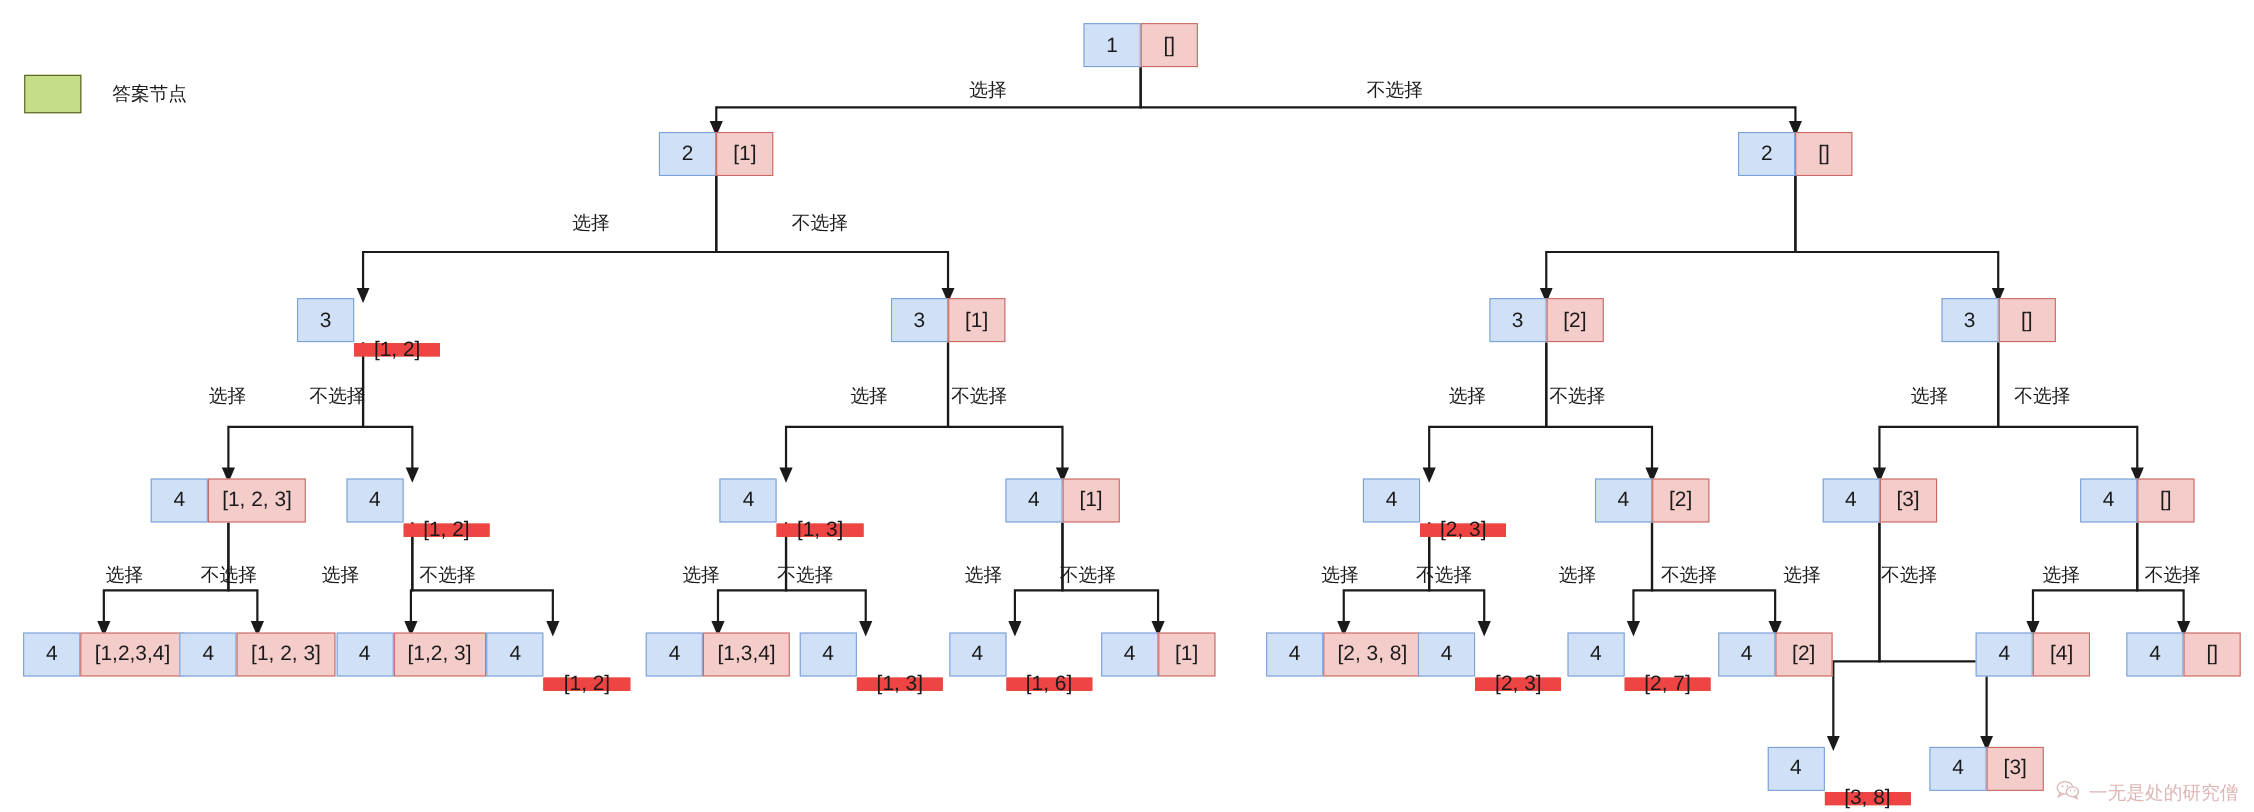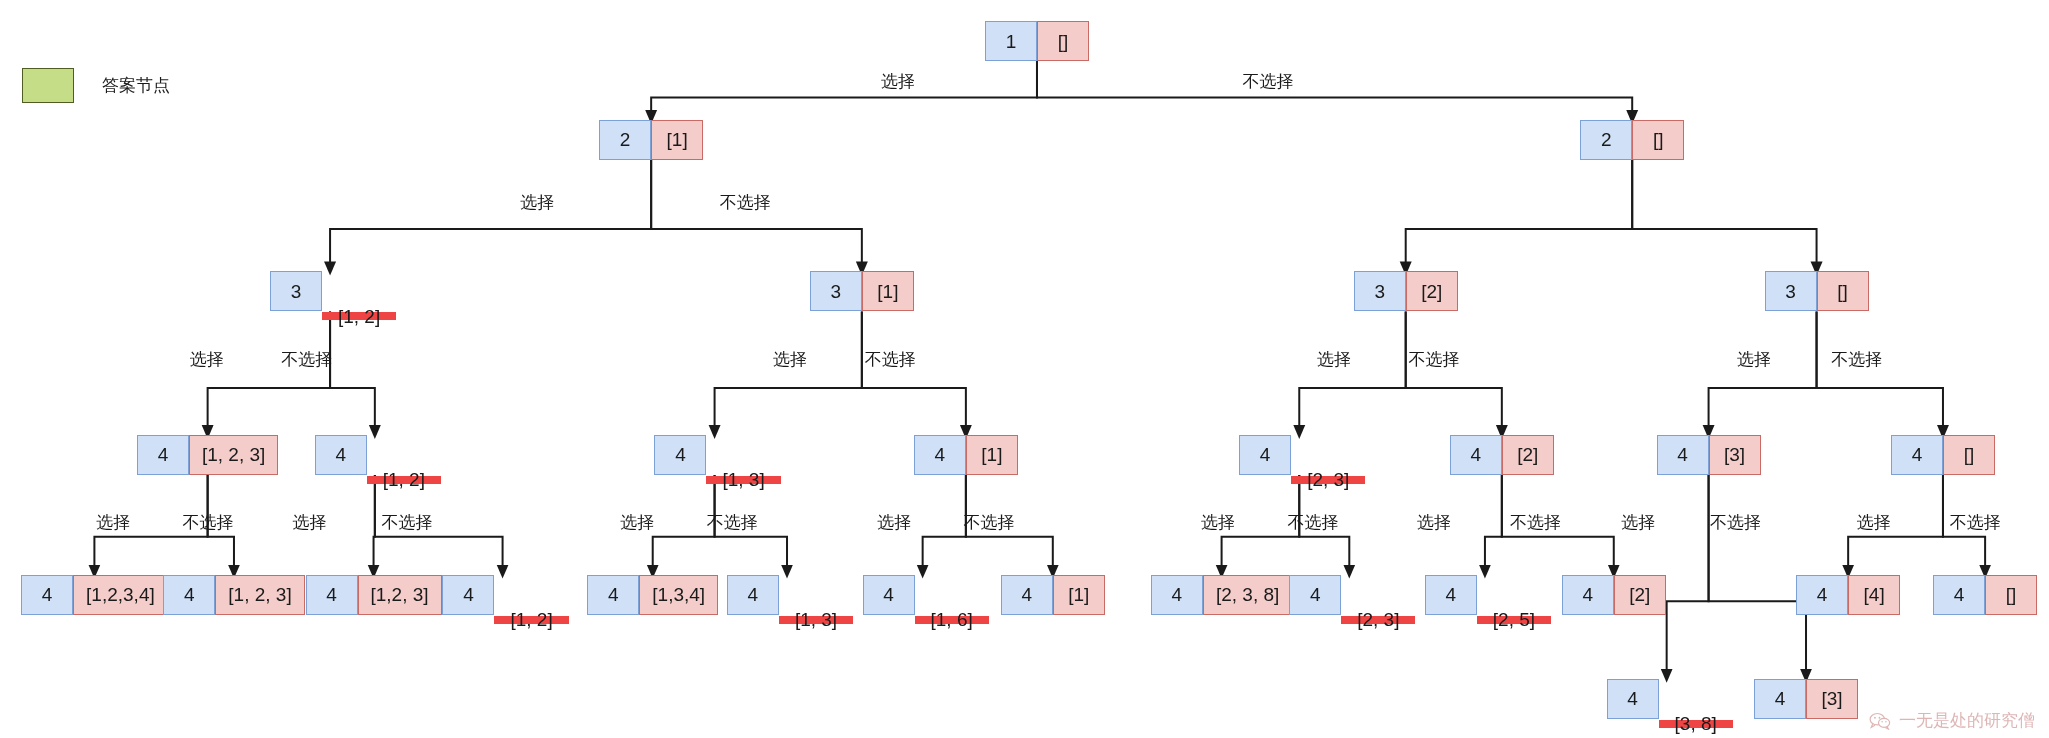--- a/index.html
+++ b/index.html
@@ -16,30 +16,30 @@
     box-sizing:border-box;height:40px;
   }
   .cell{
     display:flex;align-items:center;justify-content:center;
     box-sizing:border-box;font-size:19px;line-height:1;
     white-space:nowrap;
   }
   .cell.idx{background:#cfe0f7;border:1px solid #7ba1d6;width:52px;}
   .cell.path{padding:0 12px;min-width:52px;}
   .cell.path.pink{background:#f4cdcb;border:1px solid #c96a65;}
-  .cell.path.green{background:#c2410c;border:4px solid #ef4444;margin-top:41px;}
+  .cell.path.green{background:#c2410c;border:6px solid #ef4444;margin-top:41px;}
   .elabel{
     position:absolute;font-size:17px;color:#1a1a1a;white-space:nowrap;
     transform:translateX(-50%);
   }
   .legend{position:absolute;left:22px;top:68px;display:flex;align-items:center;gap:28px;}
   .legend-swatch{width:52px;height:35px;background:#c6dd87;border:1px solid #4f5c22;box-sizing:border-box;}
   .legend-label{font-size:17px;}
   .watermark{
-    position:absolute;right:14px;bottom:6px;display:flex;align-items:center;gap:8px;
+    position:absolute;right:14px;bottom:6px;display:flex;align-items:flex-start;gap:8px;
     color:#d9a9a9;font-size:17px;opacity:.85;white-space:nowrap;
   }
   .wechat-icon{width:22px;height:18px;display:block;}
 </style>
 </head>
 <body>
 
 <div id="stage">
 
   <svg id="edges" viewBox="0 0 2049 738">
@@ -178,21 +178,21 @@
       <div class="node" style="left: 1150.92px; top: 574.586px;">
         <div class="cell idx">4</div>
         <div class="cell path pink">[2, 3, 8]</div>
       </div>
       <div class="node" style="left: 1289.18px; top: 574.586px;">
         <div class="cell idx">4</div>
         <div class="cell path green">[2, 3]</div>
       </div>
       <div class="node" style="left: 1424.82px; top: 574.586px;">
         <div class="cell idx">4</div>
-        <div class="cell path green">[2, 5]</div>
+        <div class="cell path green">[2, 7]</div>
       </div>
       <div class="node" style="left: 1561.77px; top: 574.586px;">
         <div class="cell idx">4</div>
         <div class="cell path pink">[2]</div>
       </div>
       <div class="node" style="left: 1796.17px; top: 574.586px;">
         <div class="cell idx">4</div>
         <div class="cell path pink">[4]</div>
       </div>
       <div class="node" style="left: 1933.12px; top: 574.586px;">

